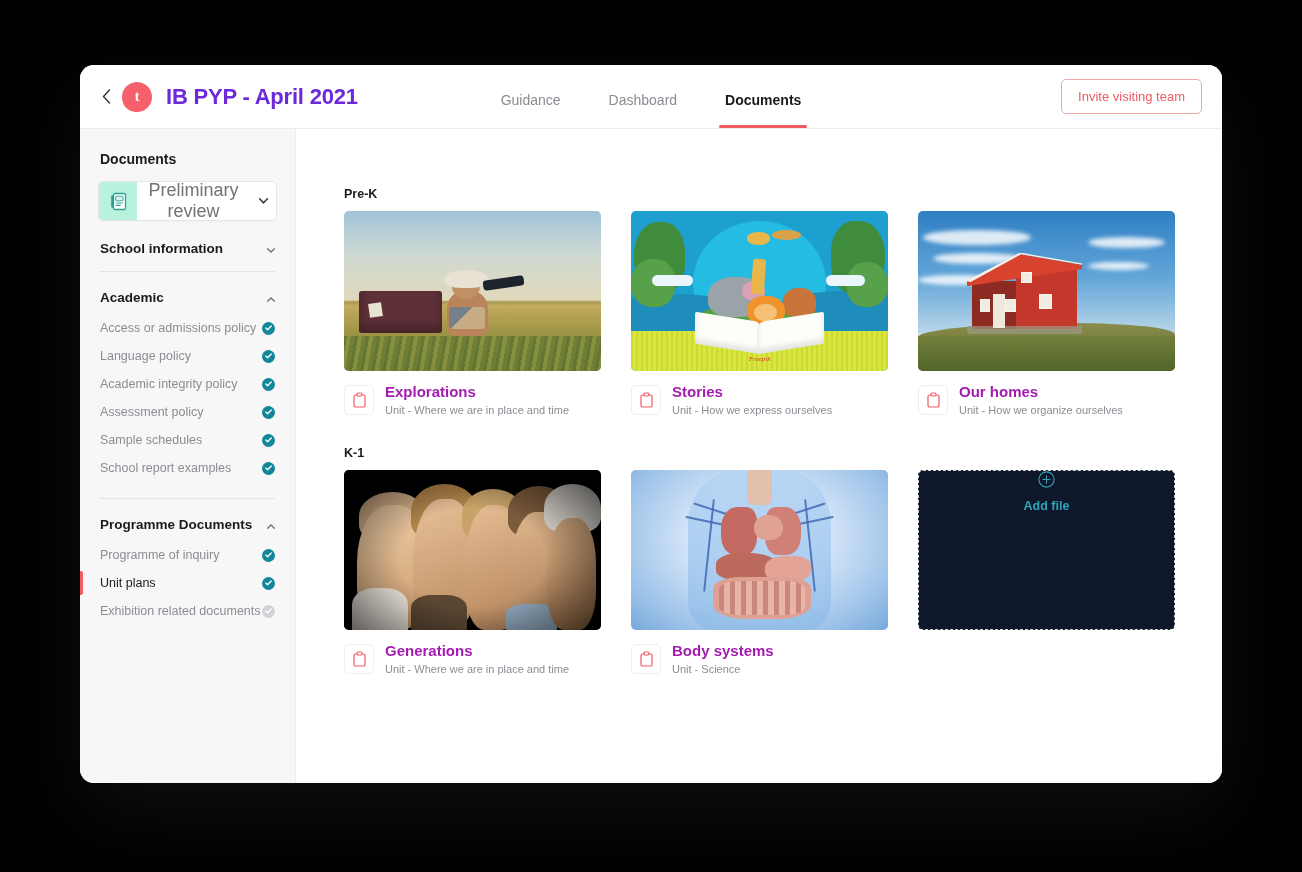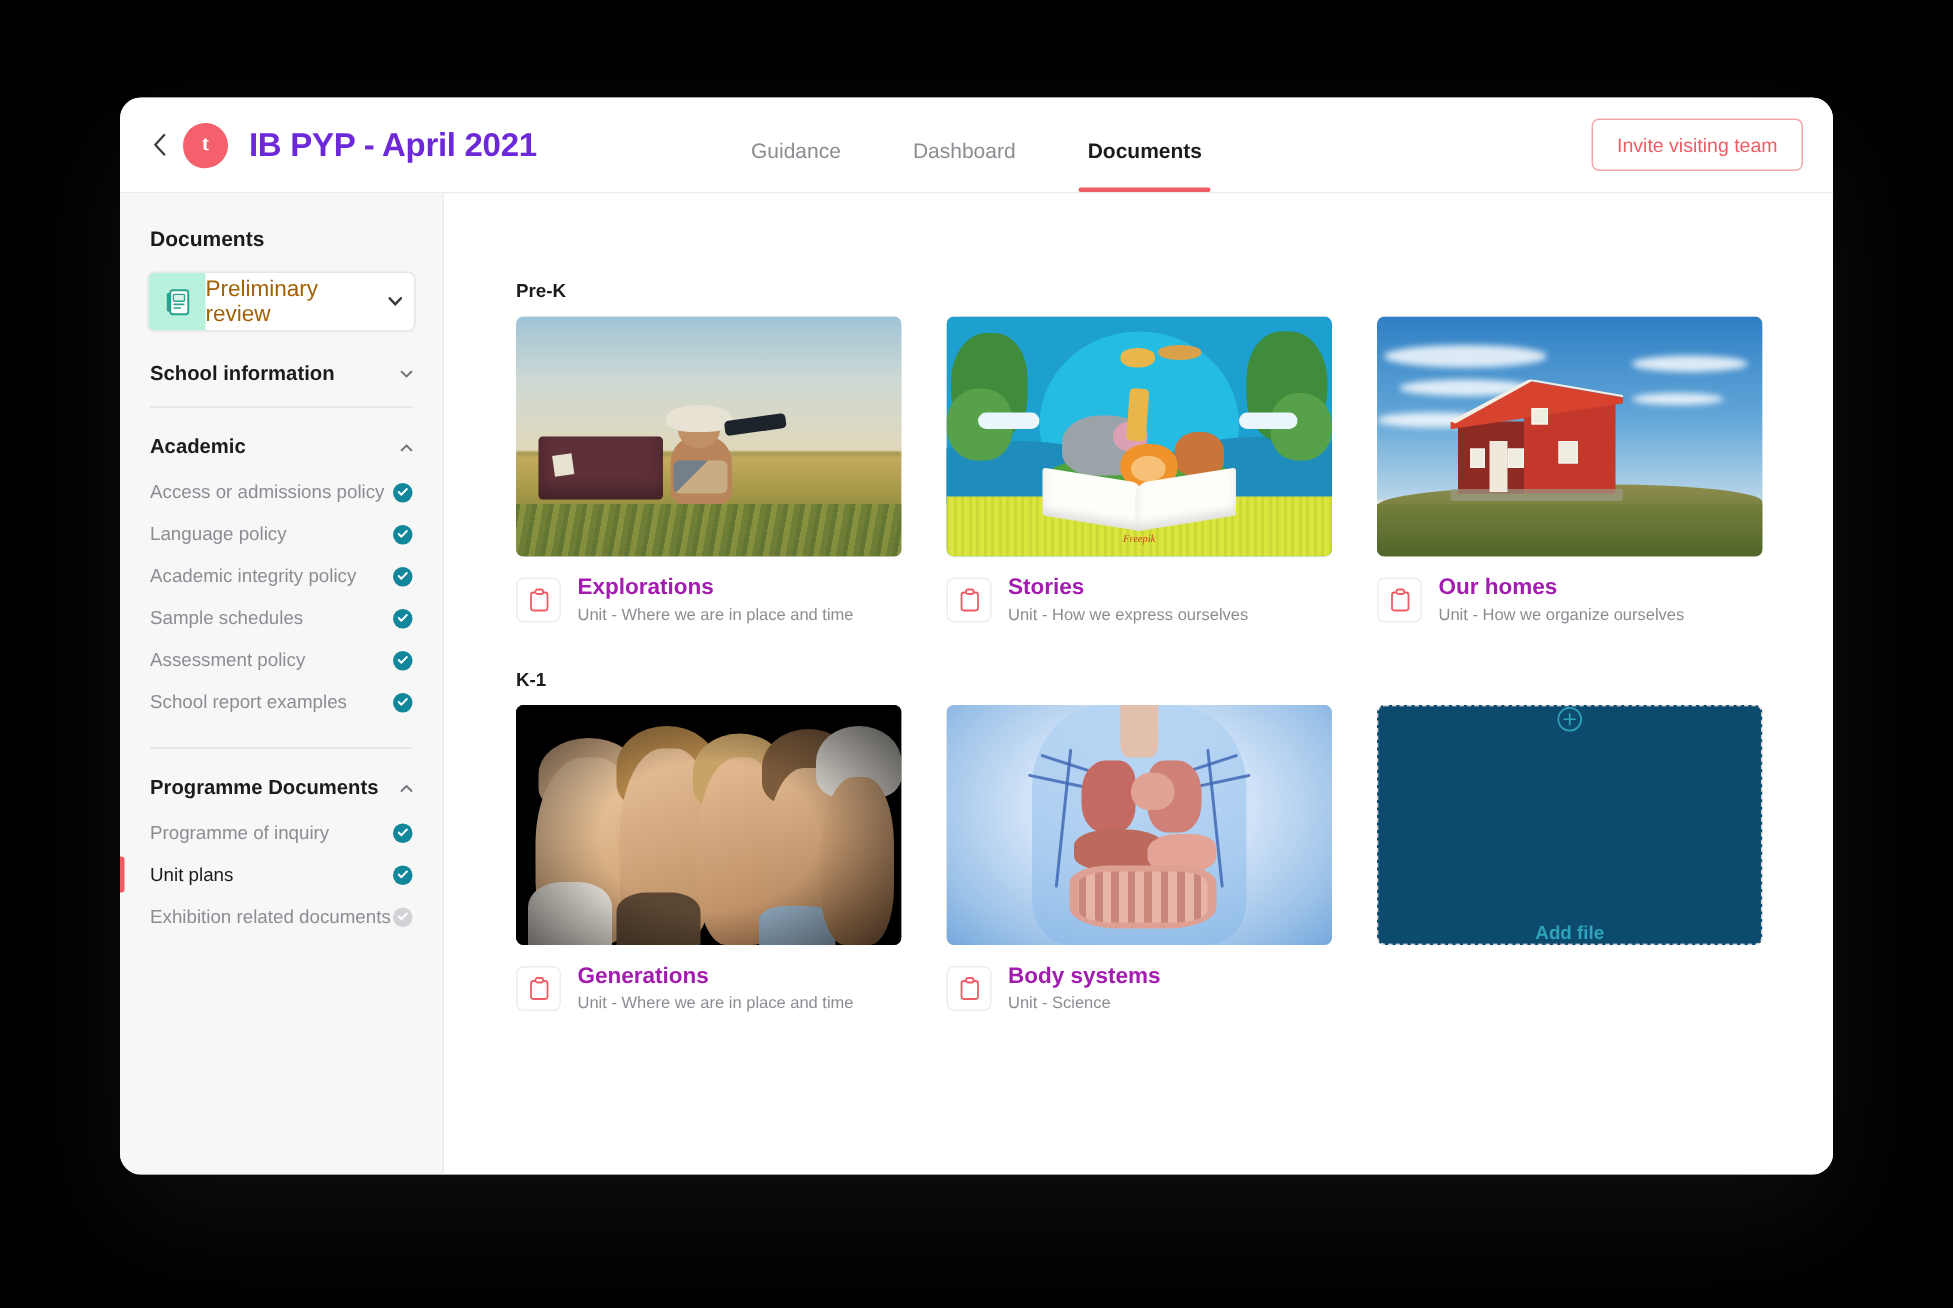--- a/index.html
+++ b/index.html
@@ -124,22 +124,23 @@
     box-shadow: 0 1px 2px rgba(0,0,0,0.03);
   }
   .rs-icon {
     width: 38px; height: 100%;
     background: #b8f2dd;
     display: flex; align-items: center; justify-content: center;
     flex: 0 0 38px;
   }
   .rs-label {
     flex: 1;
-    font-size: 15px;
-    color: #a16207;
+    text-align: center;
+    font-size: 18px;
+    color: #737373;
   }
   .rs-caret { width: 26px; display: flex; align-items: center; justify-content: center; }
 
   .sb-section {
     margin-top: 22px;
     padding: 0 20px;
     display: flex; align-items: center; justify-content: space-between;
     cursor: pointer;
   }
   .sb-section .sb-sec-label {
@@ -215,23 +216,23 @@
     flex: 0 0 30px;
   }
   .card-texts { min-width: 0; }
   .card-name { font-size: 15px; font-weight: 700; color: #a21caf; white-space: nowrap; }
   .card-unit { font-size: 11px; color: #8b8d93; margin-top: 4px; white-space: nowrap; }
 
   #add-file-tile {
     width: 257px; height: 160px;
     border: 1.5px dashed #d4d5d8;
     border-radius: 5px;
-    background: #0c4a6e;
+    background: #0f172a;
     display: flex; flex-direction: column;
-    align-items: center; justify-content: space-between;
+    align-items: center; justify-content: flex-start;
     gap: 7px;
     cursor: pointer;
   }
   #add-file-label { font-size: 12.5px; font-weight: 700; color: #2fa5bd; }
 
   
   .ph { position: absolute; inset: 0; }
 
   
   .expl-sky { position:absolute; left:0; right:0; top:0; height:62%;
@@ -406,29 +407,29 @@
         </div>
         <div class="sb-item">
           <span class="sb-item-label">Academic integrity policy</span>
           <span class="check">
               <svg width="7" height="6" viewBox="0 0 7 6">
                 <path d="M0.8 3L2.6 4.8L6.2 1" stroke="#fff" stroke-width="1.3" fill="none" stroke-linecap="round" stroke-linejoin="round"></path>
               </svg>
             </span>
         </div>
         <div class="sb-item">
+          <span class="sb-item-label">Assessment policy</span>
+          <span class="check">
+              <svg width="7" height="6" viewBox="0 0 7 6">
+                <path d="M0.8 3L2.6 4.8L6.2 1" stroke="#fff" stroke-width="1.3" fill="none" stroke-linecap="round" stroke-linejoin="round"></path>
+              </svg>
+            </span>
+        </div>
+        <div class="sb-item">
           <span class="sb-item-label">Sample schedules</span>
-          <span class="check">
-              <svg width="7" height="6" viewBox="0 0 7 6">
-                <path d="M0.8 3L2.6 4.8L6.2 1" stroke="#fff" stroke-width="1.3" fill="none" stroke-linecap="round" stroke-linejoin="round"></path>
-              </svg>
-            </span>
-        </div>
-        <div class="sb-item">
-          <span class="sb-item-label">Assessment policy</span>
           <span class="check">
               <svg width="7" height="6" viewBox="0 0 7 6">
                 <path d="M0.8 3L2.6 4.8L6.2 1" stroke="#fff" stroke-width="1.3" fill="none" stroke-linecap="round" stroke-linejoin="round"></path>
               </svg>
             </span>
         </div>
         <div class="sb-item">
           <span class="sb-item-label">School report examples</span>
           <span class="check">
               <svg width="7" height="6" viewBox="0 0 7 6">

